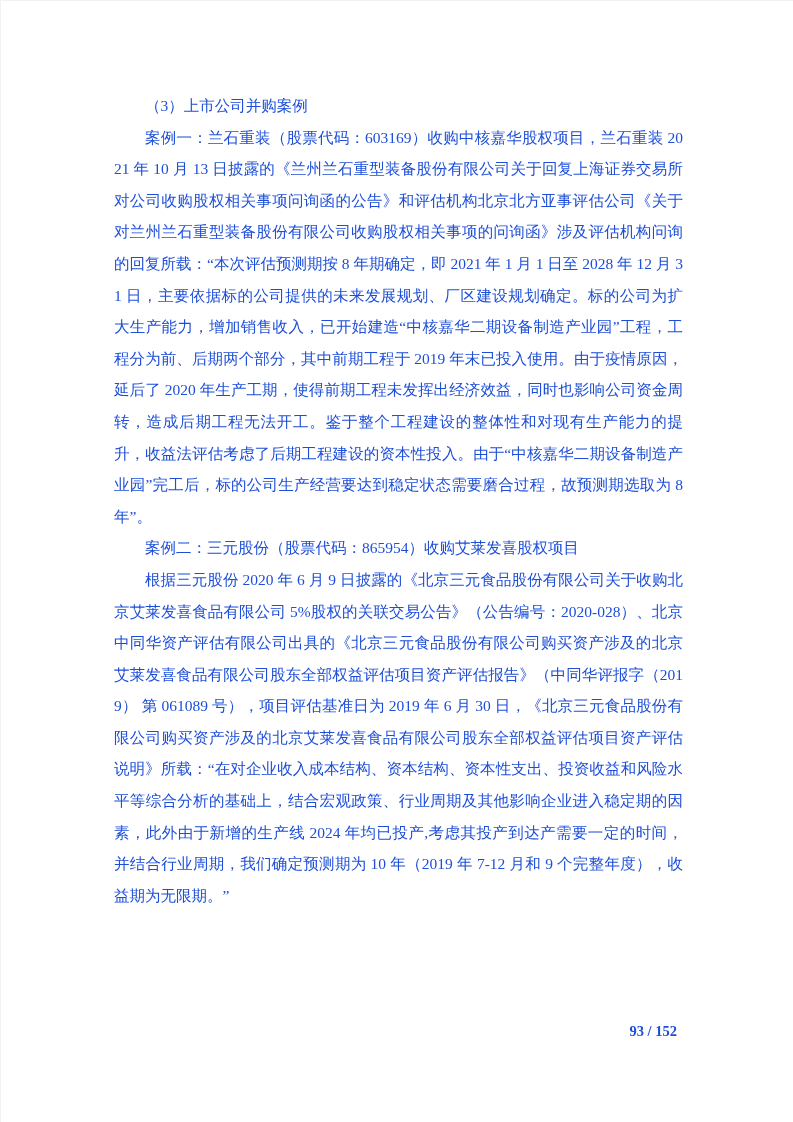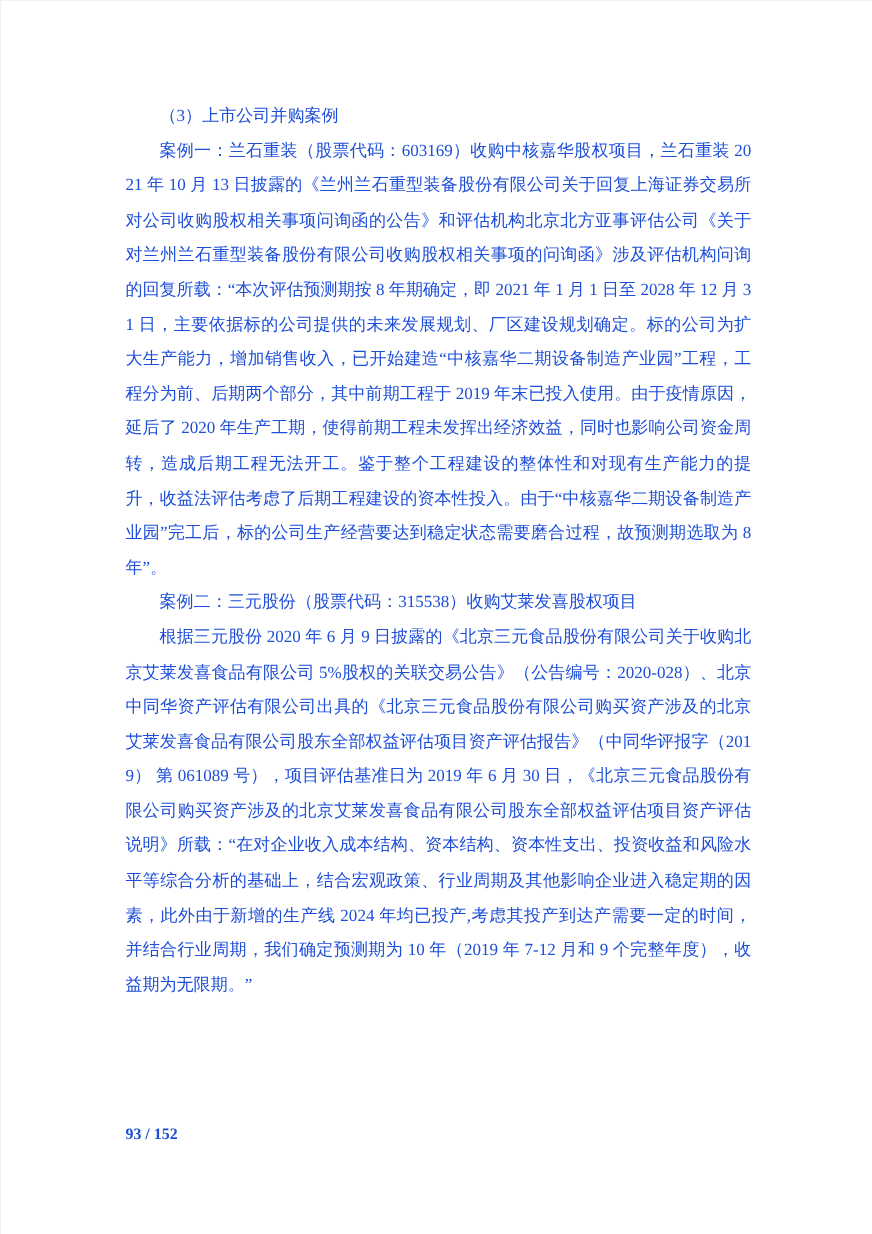--- a/index.html
+++ b/index.html
@@ -33,30 +33,31 @@
     text-indent: 2em;
     text-align: justify;
     text-justify: inter-ideograph;
     word-break: break-all;
   }
   .footer {
     position: absolute;
     left: 113px;
     top: 1021px;
     width: 563px;
+    text-align: right;
     font-size: 14.5px;
     font-weight: bold;
     line-height: 18px;
     font-family: "Liberation Serif", "DejaVu Serif", serif;
   }
 </style>
 </head>
 <body>
 
 <div class="page">
   <div class="content">
     <p class="para">（3）上市公司并购案例</p>
     <p class="para">案例一：兰石重装（股票代码：603169）收购中核嘉华股权项目，兰石重装 2021 年 10 月 13 日披露的《兰州兰石重型装备股份有限公司关于回复上海证券交易所对公司收购股权相关事项问询函的公告》和评估机构北京北方亚事评估公司《关于对兰州兰石重型装备股份有限公司收购股权相关事项的问询函》涉及评估机构问询的回复所载：“本次评估预测期按 8 年期确定，即 2021 年 1 月 1 日至 2028 年 12 月 31 日，主要依据标的公司提供的未来发展规划、厂区建设规划确定。标的公司为扩大生产能力，增加销售收入，已开始建造“中核嘉华二期设备制造产业园”工程，工程分为前、后期两个部分，其中前期工程于 2019 年末已投入使用。由于疫情原因，延后了 2020 年生产工期，使得前期工程未发挥出经济效益，同时也影响公司资金周转，造成后期工程无法开工。鉴于整个工程建设的整体性和对现有生产能力的提升，收益法评估考虑了后期工程建设的资本性投入。由于“中核嘉华二期设备制造产业园”完工后，标的公司生产经营要达到稳定状态需要磨合过程，故预测期选取为 8 年”。</p>
-    <p class="para">案例二：三元股份（股票代码：315538）收购艾莱发喜股权项目</p>
+    <p class="para">案例二：三元股份（股票代码：865954）收购艾莱发喜股权项目</p>
     <p class="para">根据三元股份 2020 年 6 月 9 日披露的《北京三元食品股份有限公司关于收购北京艾莱发喜食品有限公司 5%股权的关联交易公告》（公告编号：2020-028）、北京中同华资产评估有限公司出具的《北京三元食品股份有限公司购买资产涉及的北京艾莱发喜食品有限公司股东全部权益评估项目资产评估报告》（中同华评报字（2019） 第 061089 号），项目评估基准日为 2019 年 6 月 30 日，《北京三元食品股份有限公司购买资产涉及的北京艾莱发喜食品有限公司股东全部权益评估项目资产评估说明》所载：“在对企业收入成本结构、资本结构、资本性支出、投资收益和风险水平等综合分析的基础上，结合宏观政策、行业周期及其他影响企业进入稳定期的因素，此外由于新增的生产线 2024 年均已投产,考虑其投产到达产需要一定的时间，并结合行业周期，我们确定预测期为 10 年（2019 年 7-12 月和 9 个完整年度），收益期为无限期。”</p>
   </div>
   <div class="footer">93 / 152</div>
 </div>
 
 </body></html>

